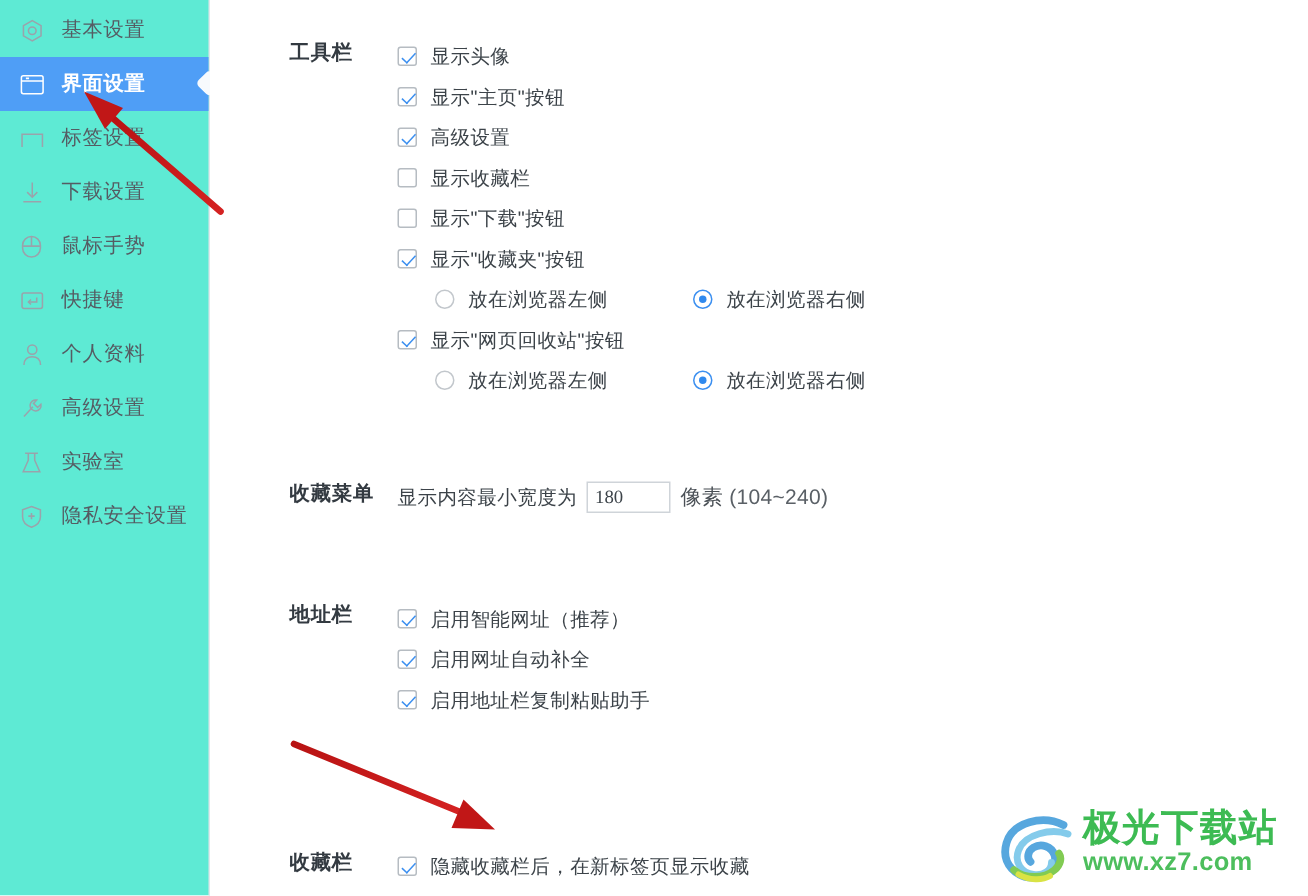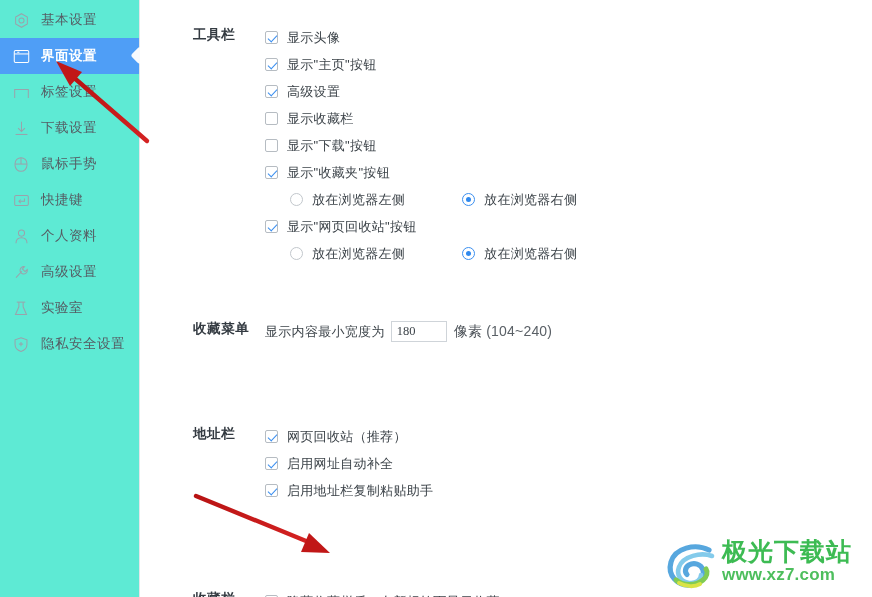--- a/index.html
+++ b/index.html
@@ -428,26 +428,26 @@
           <span class="inline-label">显示内容最小宽度为</span>
           <input class="num-input" type="text" value="180" style="">
           <span class="hint">
             <span>像素</span>
             <span class="rng">(104~240)</span>
           </span>
         </div>
       </div>
     </div>
 
-    <div class="section" style="margin-top:78px;">
+    <div class="section" style="margin-top:54px;">
       <div class="sec-label">地址栏</div>
       <div class="sec-body">
         <div class="opt-row">
           <span class="cb on"></span>
-          <span class="opt-text">网页回收站（推荐）</span>
+          <span class="opt-text">启用智能网址（推荐）</span>
         </div>
         <div class="opt-row">
           <span class="cb on"></span>
           <span class="opt-text">启用网址自动补全</span>
         </div>
         <div class="opt-row">
           <span class="cb on"></span>
           <span class="opt-text">启用地址栏复制粘贴助手</span>
         </div>
       </div>

